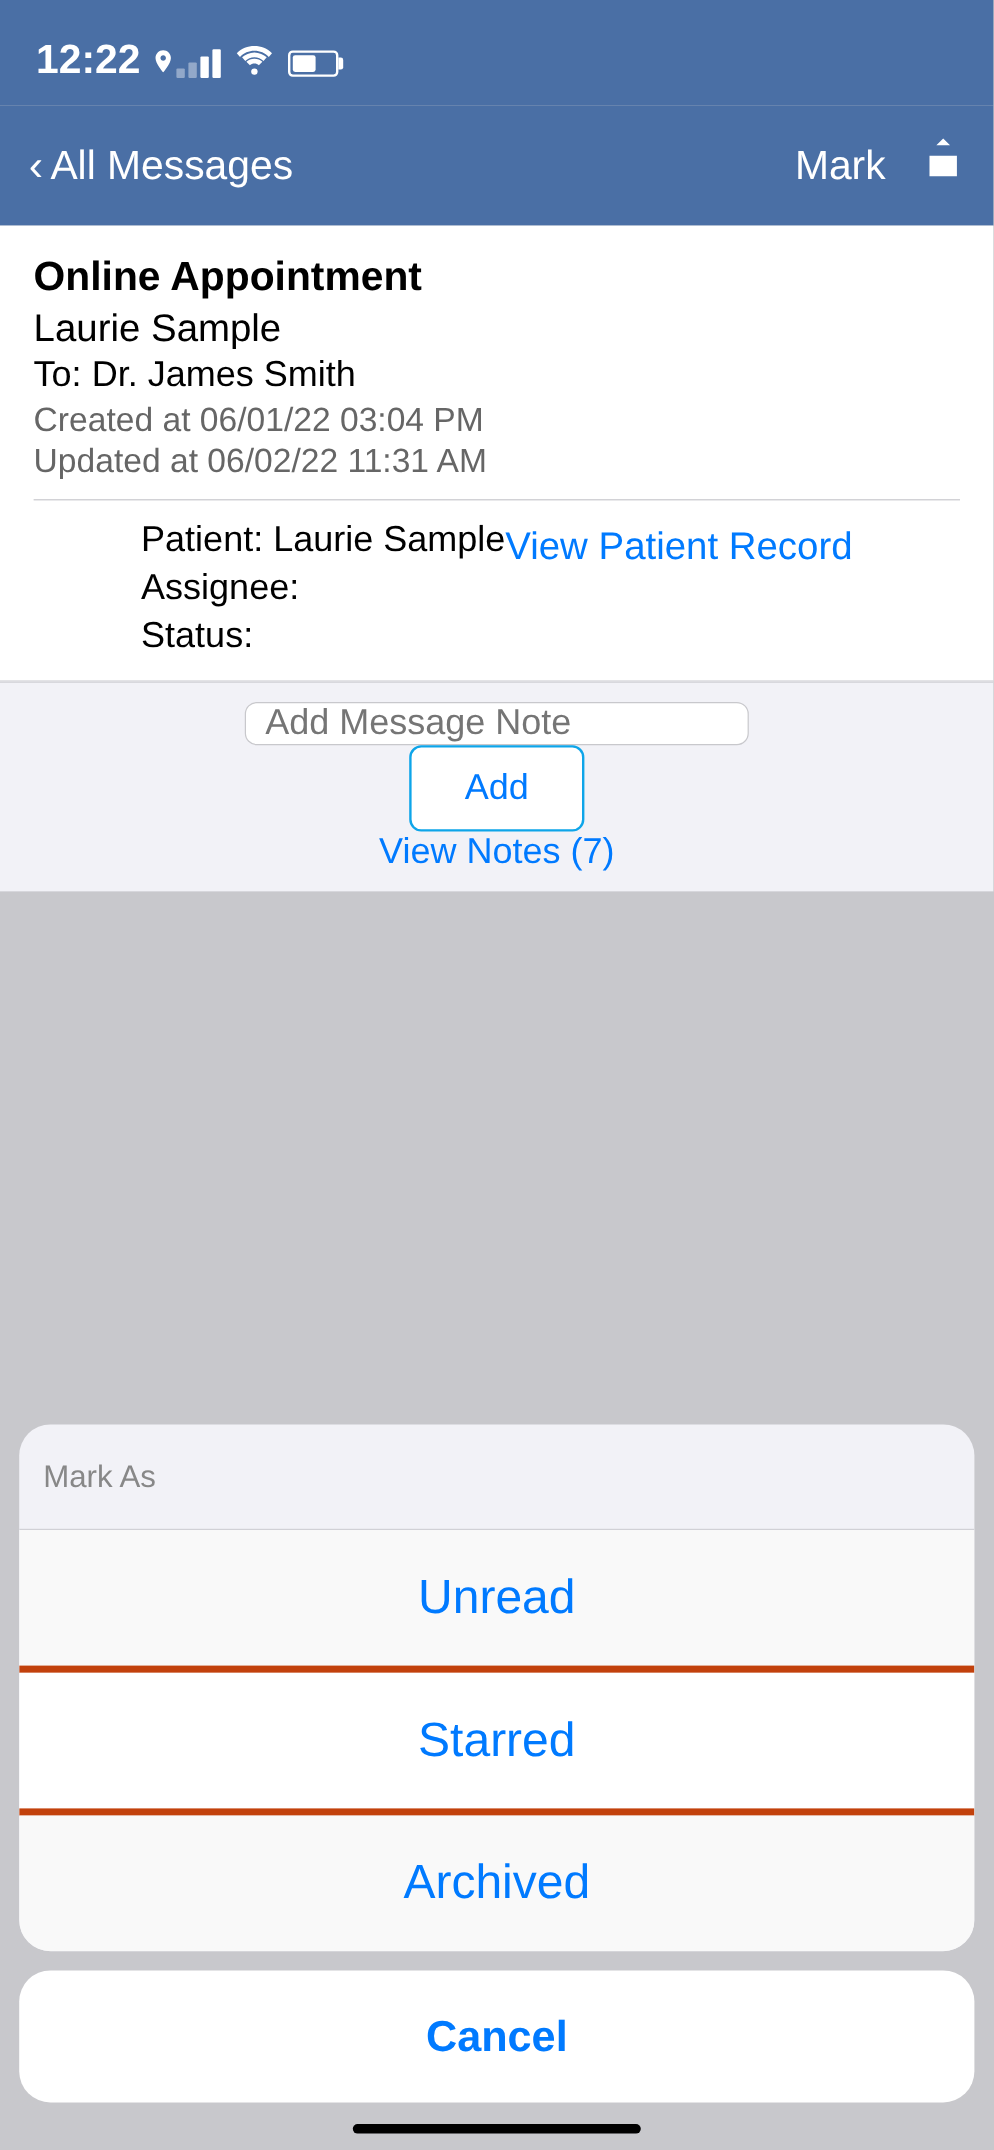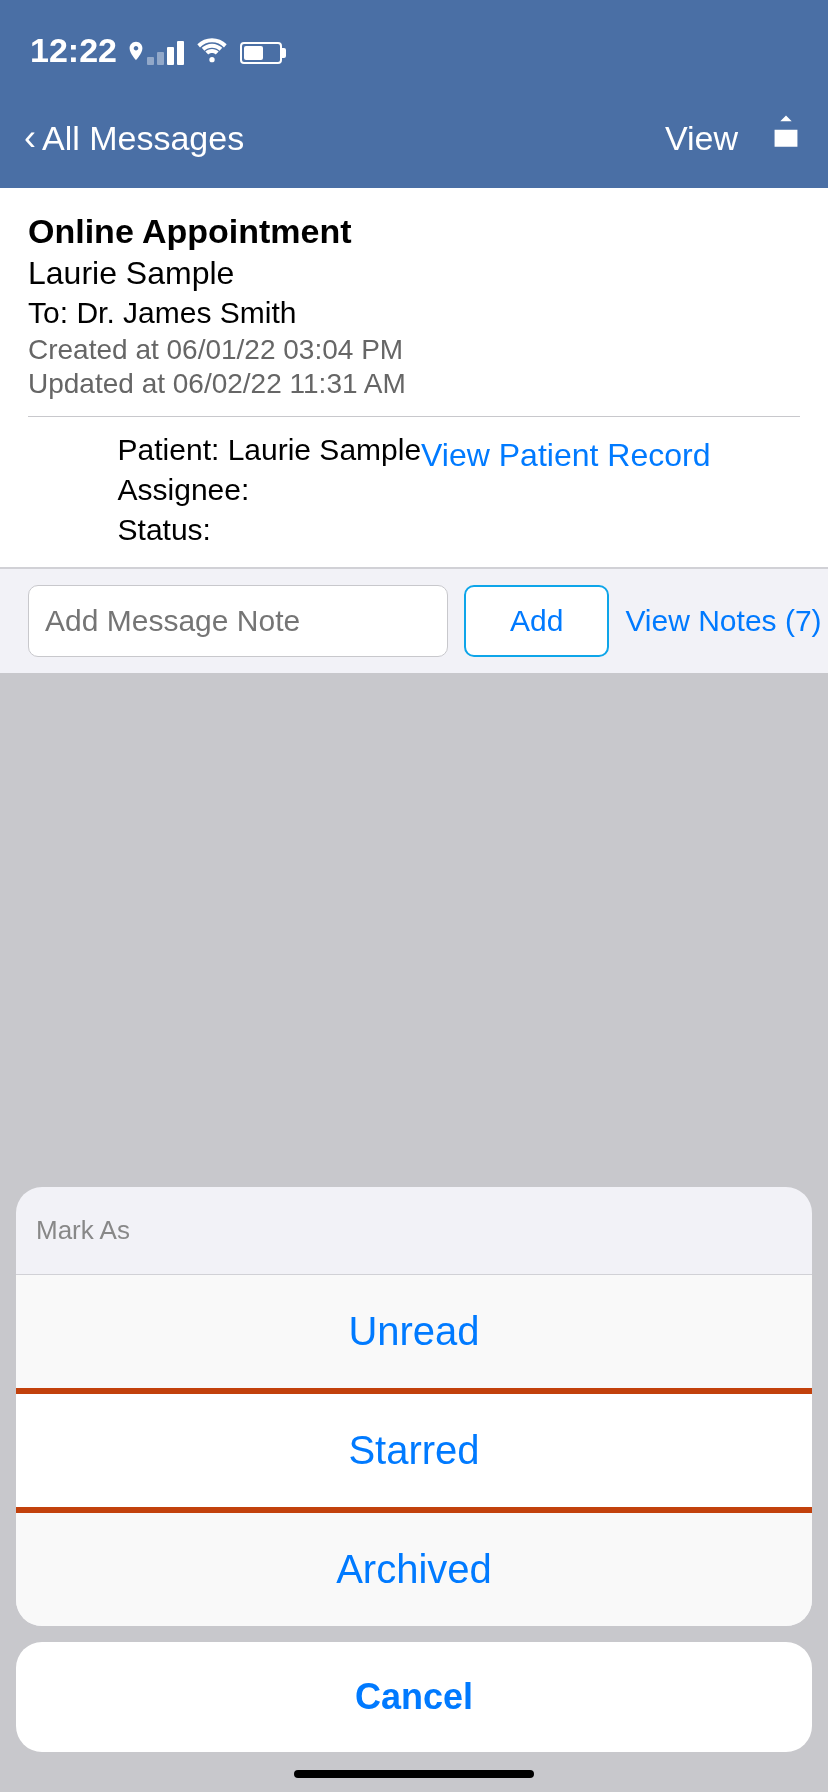--- a/index.html
+++ b/index.html
@@ -202,22 +202,22 @@
       text-decoration: none;
       margin-top: 4px;
     }
 
     
     .notes-section {
       background: #f2f2f7;
       padding: 16px 28px;
       display: flex;
       align-items: center;
-      gap: 16px;
       border-top: 1px solid #d1d1d6;
+      flex-direction: column;
     }
 
     .notes-input {
       flex: 1;
       height: 72px;
       border: 1px solid #c8c8cc;
       border-radius: 10px;
       background: white;
       padding: 0 16px;
       font-size: 30px;
@@ -355,21 +355,21 @@
     </div>
   </div>
 </div>
 
 <div class="nav-bar">
   <div class="nav-back">
     <span class="nav-back-chevron">‹</span>
     <span>All Messages</span>
   </div>
   <div class="nav-actions">
-    <span class="nav-mark">View</span>
+    <span class="nav-mark">Mark</span>
     <span class="nav-share">
       <svg width="36" height="40" viewBox="0 0 24 28" fill="white">
         <path d="M16 5l-4-4-4 4M12 1v14M4 11v12h16V11"></path>
       </svg>
     </span>
   </div>
 </div>
 
 <div class="message-header">
   <div class="msg-title">Online Appointment</div>

